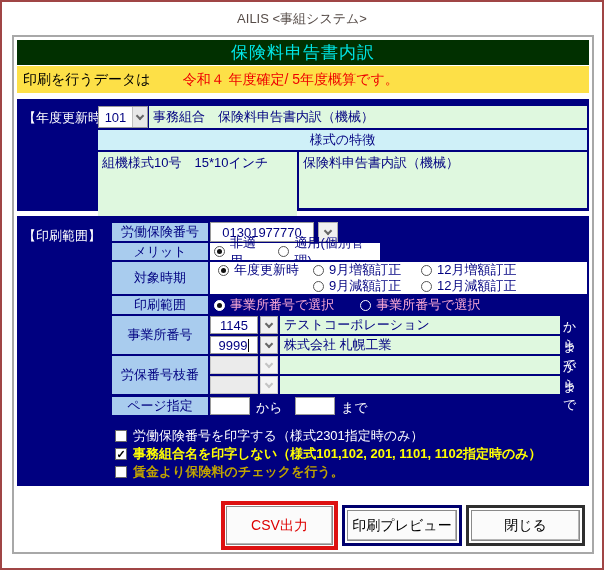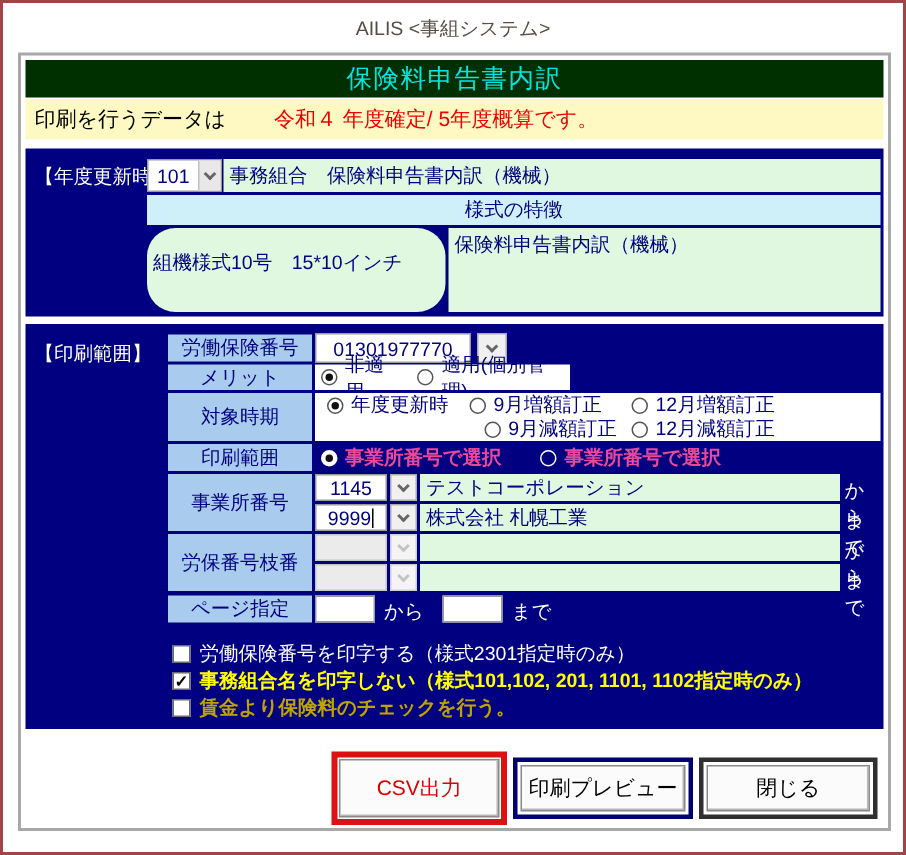--- a/index.html
+++ b/index.html
@@ -18,21 +18,21 @@
   .dialog {
     position:absolute; left:10px; top:33px; width:582px; height:519px;
     border:2px solid #A8A8A8; background:#fff; padding:3px;
   }
   .hdr {
     height:25px; background:#013000; color:#00E6E6;
     font-size:17px; text-align:center; line-height:25px;
     letter-spacing:1px;
   }
   .notice {
-    height:27px; background:#fef9c3; font-size:14px;
+    height:27px; background:#fde047; font-size:14px;
     display:flex; align-items:center; padding-left:6px; margin-top:1px;
   }
   .notice .n-red { color:#EE0000; margin-left:32px; }
   .panel { background:#000080; position:relative; width:572px; }
   .p1 { height:112px; margin-top:6px; }
   .p2 { height:270px; margin-top:5px; }
   .sec-label { color:#fff; font-size:13px; }
   .abs { position:absolute; }
   .lblcell {
     background:#A9CCEE; color:#000080; font-size:13px;
@@ -64,21 +64,21 @@
     display:flex; align-items:center; justify-content:center;
   }
   .suffix { color:#fff; font-size:13px; }
   .radio { width:11px; height:11px; border-radius:50%; background:#fff; border:1px solid #555;
     display:inline-block; position:relative; flex:none; }
   .radio.sel::after { content:""; position:absolute; left:2px; top:2px; width:5px; height:5px;
     border-radius:50%; background:#101010; }
   .radio.darkbg { background:#000080; border:1px solid #fff; }
   .radio.darkbg.sel { background:#fff; }
   .ropt { display:inline-flex; align-items:center; gap:5px; font-size:13px; color:#000080; }
-  .ropt.onnavy { color:#ec4899;font-weight:bold; }
+  .ropt.onnavy { color:#f9a8d4; }
   .cbrow { position:absolute; left:98px; display:flex; align-items:center; gap:6px; }
   .cbx { width:12px; height:12px; background:#fff; border:1px solid #6a6a6a; flex:none;
     display:flex; align-items:center; justify-content:center; font-size:11px; color:#000; font-weight:bold; }
   .cb0 { color:#FFFFFF; font-size:13px; }
   .cb1 { color:#FFFF00; font-size:13px; font-weight:bold; }
   .cb2 { color:#BFA300; font-size:13px; font-weight:bold; }
   .caret { width:1px; height:13px; background:#000; margin-left:1px; }
   
   .csv-annot {
     position:absolute; left:207px; top:464px; width:117px; height:49px;
@@ -111,21 +111,21 @@
   <div class="panel p1">
     <div class="abs sec-label" style="left:6px; top:10px;">【年度更新時】</div>
     <div class="abs combo" style="left:81px; top:7px; width:50px; height:22px;">
       <span class="val">101</span>
       <span class="arrow">
           <span class="chev"></span>
         </span>
     </div>
     <div class="abs gfield" style="left:132px; top:7px; width:438px; height:22px;">事務組合　保険料申告書内訳（機械）</div>
     <div class="abs cyanhdr" style="left:81px; top:31px; width:489px; height:20px;">様式の特徴</div>
-    <div class="abs gfield" style="left:81px; top:53px; width:199px; height:56px; align-items:flex-start; padding-top:14px;border-radius:19px;">組機様式10号　15*10インチ</div>
+    <div class="abs gfield" style="left:81px; top:53px; width:199px; height:70px; align-items:flex-start; padding-top:2px;">組機様式10号　15*10インチ</div>
     <div class="abs gfield" style="left:282px; top:53px; width:288px; height:56px; align-items:flex-start; padding-top:2px;">保険料申告書内訳（機械）</div>
   </div>
 
   <div class="panel p2">
     <div class="abs sec-label" style="left:6px; top:11px;">【印刷範囲】</div>
 
     <div class="abs lblcell" style="left:95px; top:7px; width:96px; height:18px;">労働保険番号</div>
     <div class="abs wbox" style="left:193px; top:6px; width:104px; height:20px; justify-content:center; border:1px solid #9a9a9a;">
       <span>01301977770</span>
     </div>
@@ -156,21 +156,21 @@
             <span class="radio"></span>
             <span>9月増額訂正</span>
           </span>
         <span class="ropt">
             <span class="radio"></span>
             <span>12月増額訂正</span>
           </span>
       </div>
       <div style="display:flex; align-items:center; height:16px;">
         <span style="width:103px;"></span>
-        <span class="ropt" style="width:108px;justify-content:center;">
+        <span class="ropt" style="width:108px;">
             <span class="radio"></span>
             <span>9月減額訂正</span>
           </span>
         <span class="ropt">
             <span class="radio"></span>
             <span>12月減額訂正</span>
           </span>
       </div>
     </div>
 

